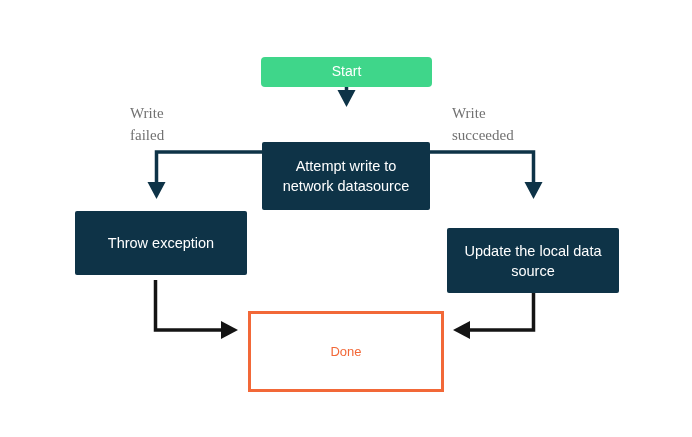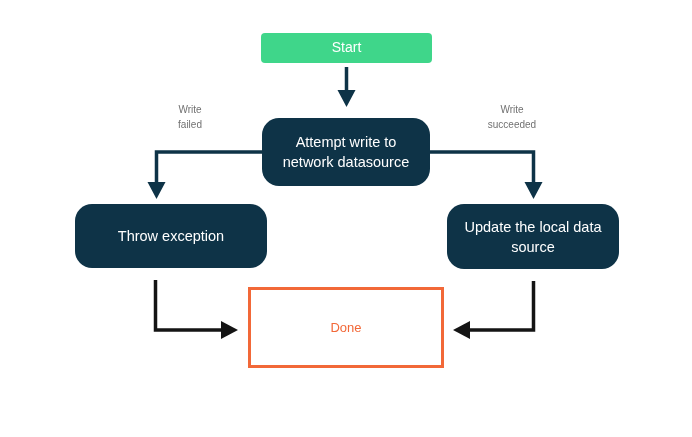--- a/index.html
+++ b/index.html
@@ -35,55 +35,57 @@
   .edge-dark polygon { fill: var(--arrow-dark); }
 
   .node {
     position: absolute;
     display: flex;
     align-items: center;
     justify-content: center;
     text-align: center;
     white-space: pre-line;
     line-height: 1.38;
+    margin-top: 24px;
   }
   .node-pill {
     background: var(--node-navy);
     color: var(--node-text);
-    border-radius: 17px;
+    border-radius: 2px;
     font-size: 14.5px;
   }
   .node-start {
     left: 261px; top: 33px;
     width: 171px; height: 30px;
     background: var(--start-green);
     color: var(--node-text);
     border-radius: 4px;
     font-size: 14px;
   }
   .node-attempt { left: 262px; top: 118px; width: 168px; height: 68px; }
-  .node-throw   { left: 75px;  top: 204px; width: 192px; height: 64px; }
+  .node-throw   { left: 75px;  top: 187px; width: 172px; height: 64px; }
   .node-update  { left: 447px; top: 204px; width: 172px; height: 65px; text-align: center; }
   .node-done {
     left: 248px; top: 287px;
     width: 196px; height: 81px;
     background: var(--background);
     border: 3px solid var(--done-orange);
     color: var(--done-orange);
     font-size: 13px;
   }
 
   .edge-label {
     position: absolute;
     width: 120px;
-    text-align: center;
+    text-align: left;
     white-space: pre-line;
     color: var(--edge-label-gray);
-    font-size: 10px;
+    font-size: 15px;
     line-height: 1.45;
+    font-family: Liberation Serif, serif;
   }
   .label-failed    { left: 130px; top: 103px; }
   .label-succeeded { left: 452px; top: 103px; }
 </style>
 </head>
 <body>
 
 <div class="canvas">
 
   <svg class="edges" viewBox="0 0 692 437" xmlns="http://www.w3.org/2000/svg">

